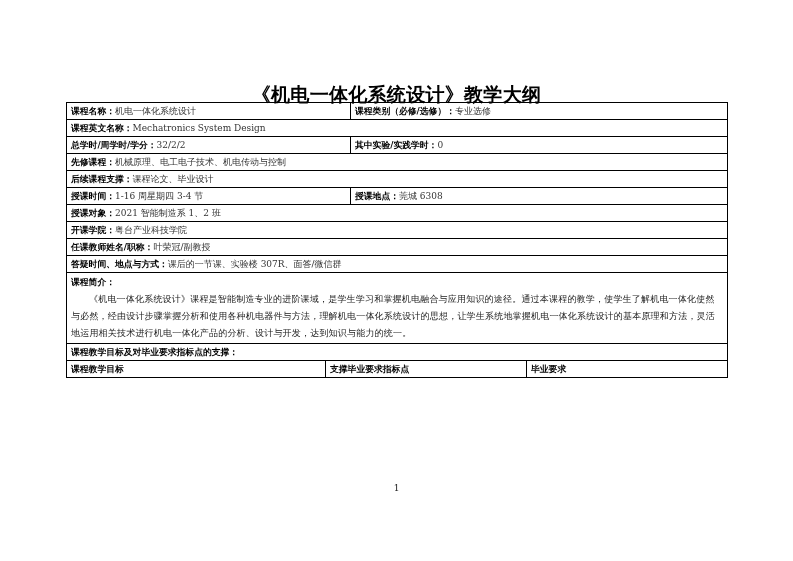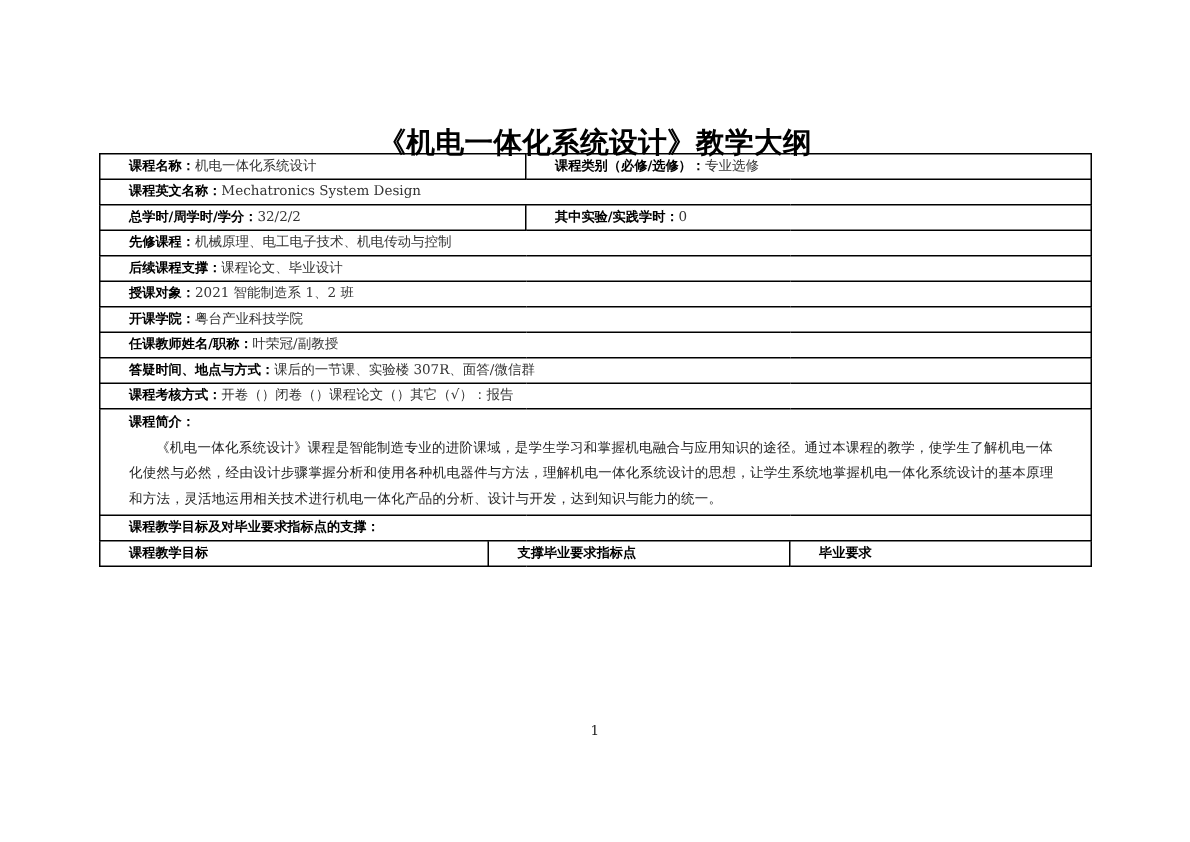--- a/index.html
+++ b/index.html
@@ -3,21 +3,21 @@
 <meta charset="utf-8">
 <style>
   html, body { margin:0; padding:0; background:#ffffff; }
   body { width:793px; height:561px; position:relative; overflow:hidden;
          font-family:"DejaVu Serif","Liberation Serif",serif; color:#111; }
   .title { position:absolute; top:82px; left:0; width:793px; text-align:center;
            font-family:"DejaVu Sans","Liberation Sans",sans-serif; font-weight:bold;
            font-size:19px; letter-spacing:0.3px; color:#000; }
   table.syl { position:absolute; top:102px; left:66px; width:661px;
               border-collapse:collapse; table-layout:fixed; }
-  table.syl td { border:1.3px solid #000; height:16px; padding:0 19px;
+  table.syl td { border:1.3px solid #000; height:16px; padding:0 4px;
                  font-size:9px; line-height:16px; white-space:nowrap; vertical-align:middle; }
   .lbl { font-family:"DejaVu Sans","Liberation Sans",sans-serif; font-weight:bold;
          font-size:8.8px; color:#000; }
   .val { color:#333; font-size:9px; }
   td.intro-cell { white-space:normal !important; line-height:17px !important; height:auto !important; padding-top:1px !important; padding-bottom:1px !important; }
   .intro-text { text-indent:2em; font-size:9px; color:#222; letter-spacing:0.2px; }
   .page-num { position:absolute; top:483px; left:0; width:793px; text-align:center;
               font-size:9px; color:#222; }
 </style>
 </head>
@@ -58,42 +58,45 @@
     <td colspan="4">
       <span class="lbl">先修课程：</span><span class="val">机械原理、电工电子技术、机电传动与控制</span>
     </td>
   </tr>
   <tr>
     <td colspan="4">
       <span class="lbl">后续课程支撑：</span><span class="val">课程论文、毕业设计</span>
     </td>
   </tr>
   <tr>
+    <td colspan="2">
+      <span class="lbl">授课时间：</span><span class="val">1-16 周星期四 3-4 节</span>
+    </td>
+    <td colspan="2">
+      <span class="lbl">授课地点：</span><span class="val">莞城 6308</span>
+    </td>
+  </tr>
+  <tr>
     <td colspan="4">
       <span class="lbl">授课对象：</span><span class="val">2021 智能制造系 1、2 班</span>
     </td>
   </tr>
   <tr>
     <td colspan="4">
       <span class="lbl">开课学院：</span><span class="val">粤台产业科技学院</span>
     </td>
   </tr>
   <tr>
     <td colspan="4">
       <span class="lbl">任课教师姓名/职称：</span><span class="val">叶荣冠/副教授</span>
     </td>
   </tr>
   <tr>
     <td colspan="4">
       <span class="lbl">答疑时间、地点与方式：</span><span class="val">课后的一节课、实验楼 307R、面答/微信群</span>
-    </td>
-  </tr>
-  <tr>
-    <td colspan="4">
-      <span class="lbl">课程考核方式：</span><span class="val">开卷（）闭卷（）课程论文（）其它（√）：报告</span>
     </td>
   </tr>
   <tr>
     <td colspan="4" class="intro-cell">
       <div class="lbl">课程简介：</div>
       <div class="intro-text">《机电一体化系统设计》课程是智能制造专业的进阶课域，是学生学习和掌握机电融合与应用知识的途径。通过本课程的教学，使学生了解机电一体化使然与必然，经由设计步骤掌握分析和使用各种机电器件与方法，理解机电一体化系统设计的思想，让学生系统地掌握机电一体化系统设计的基本原理和方法，灵活地运用相关技术进行机电一体化产品的分析、设计与开发，达到知识与能力的统一。</div>
     </td>
   </tr>
   <tr>
     <td colspan="4">

